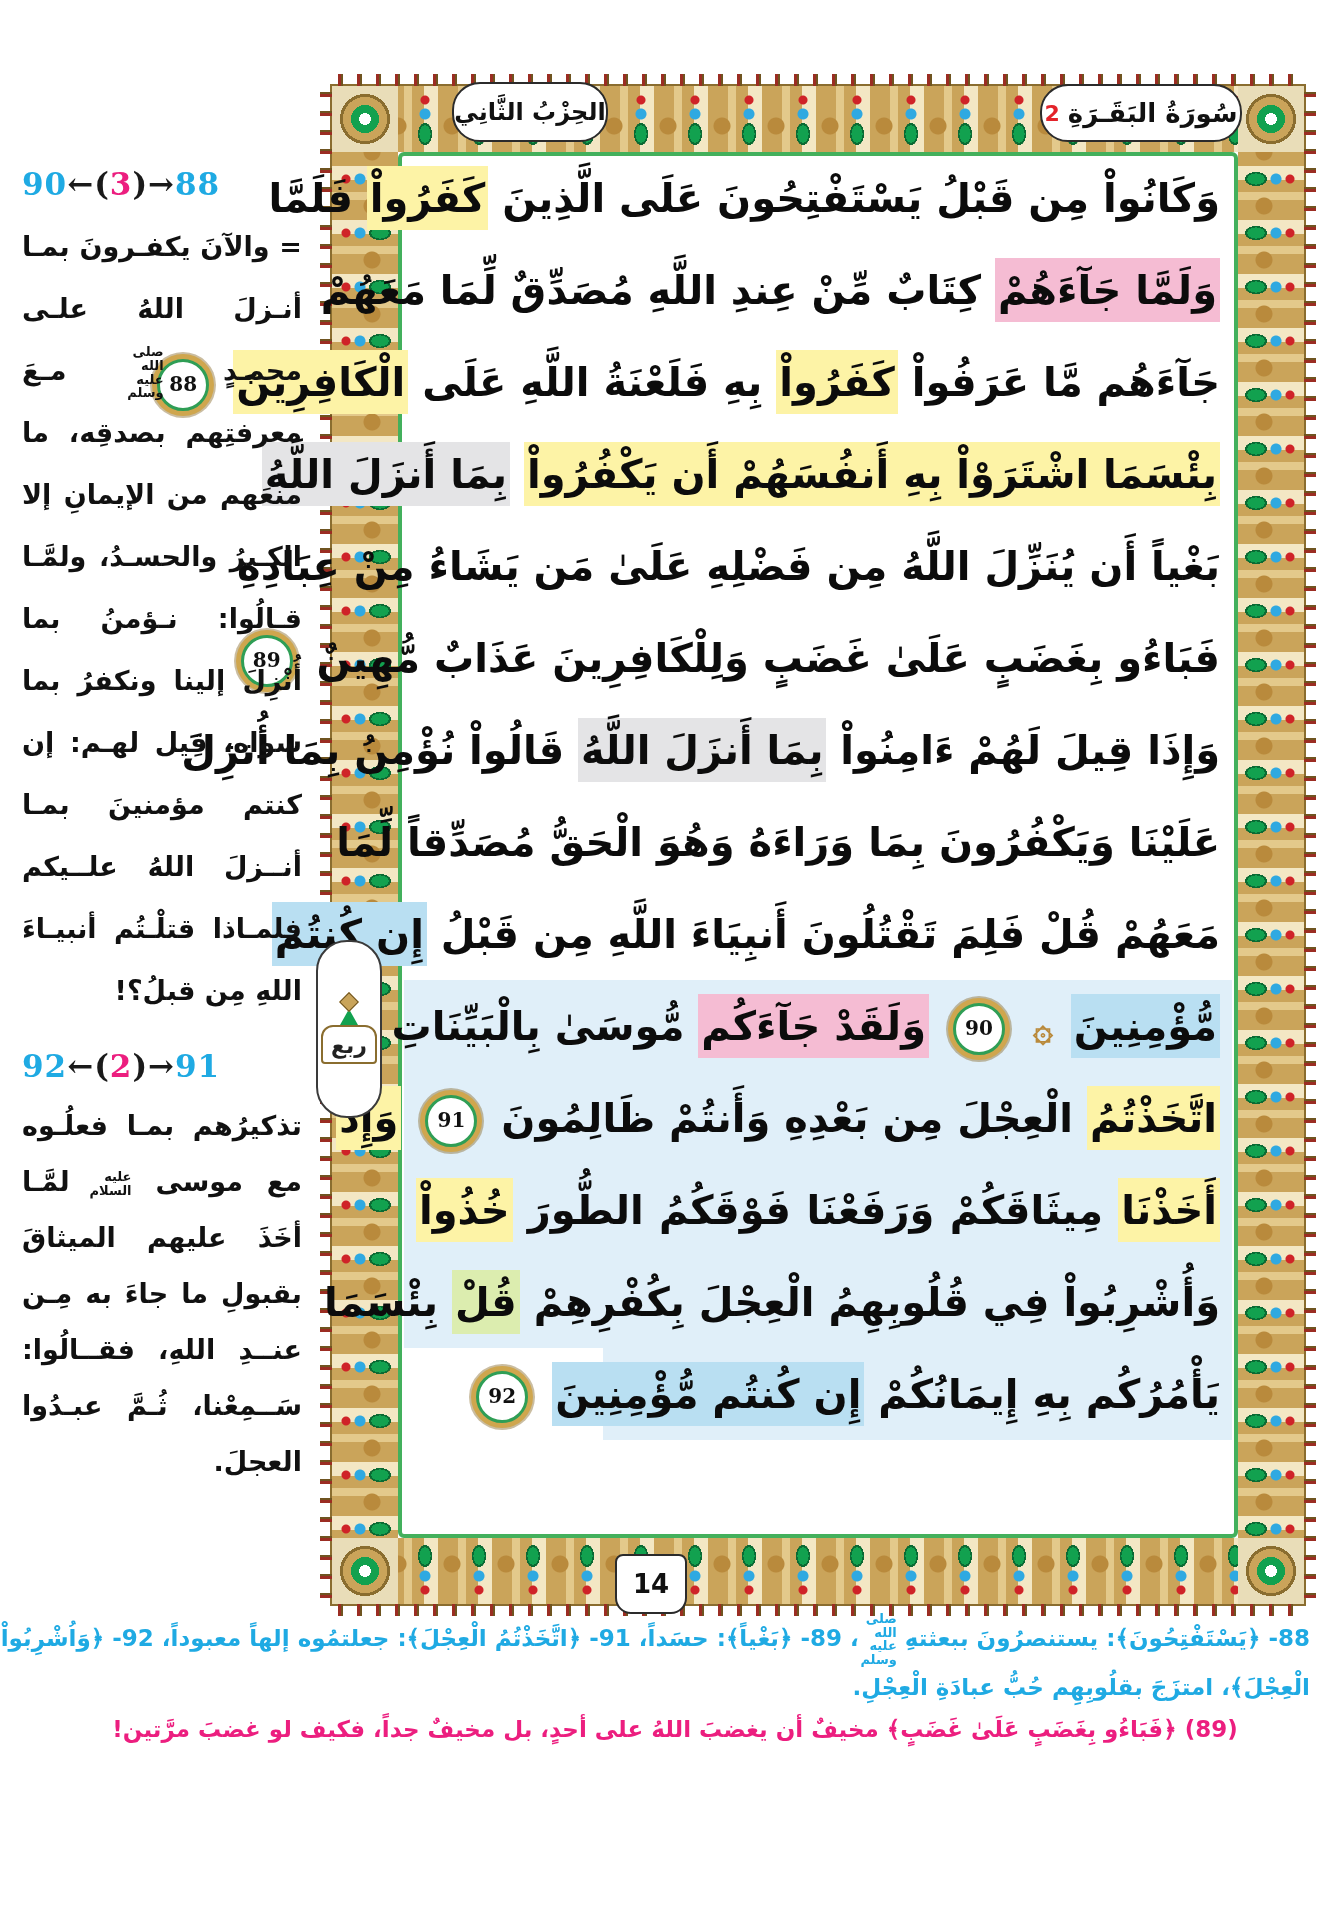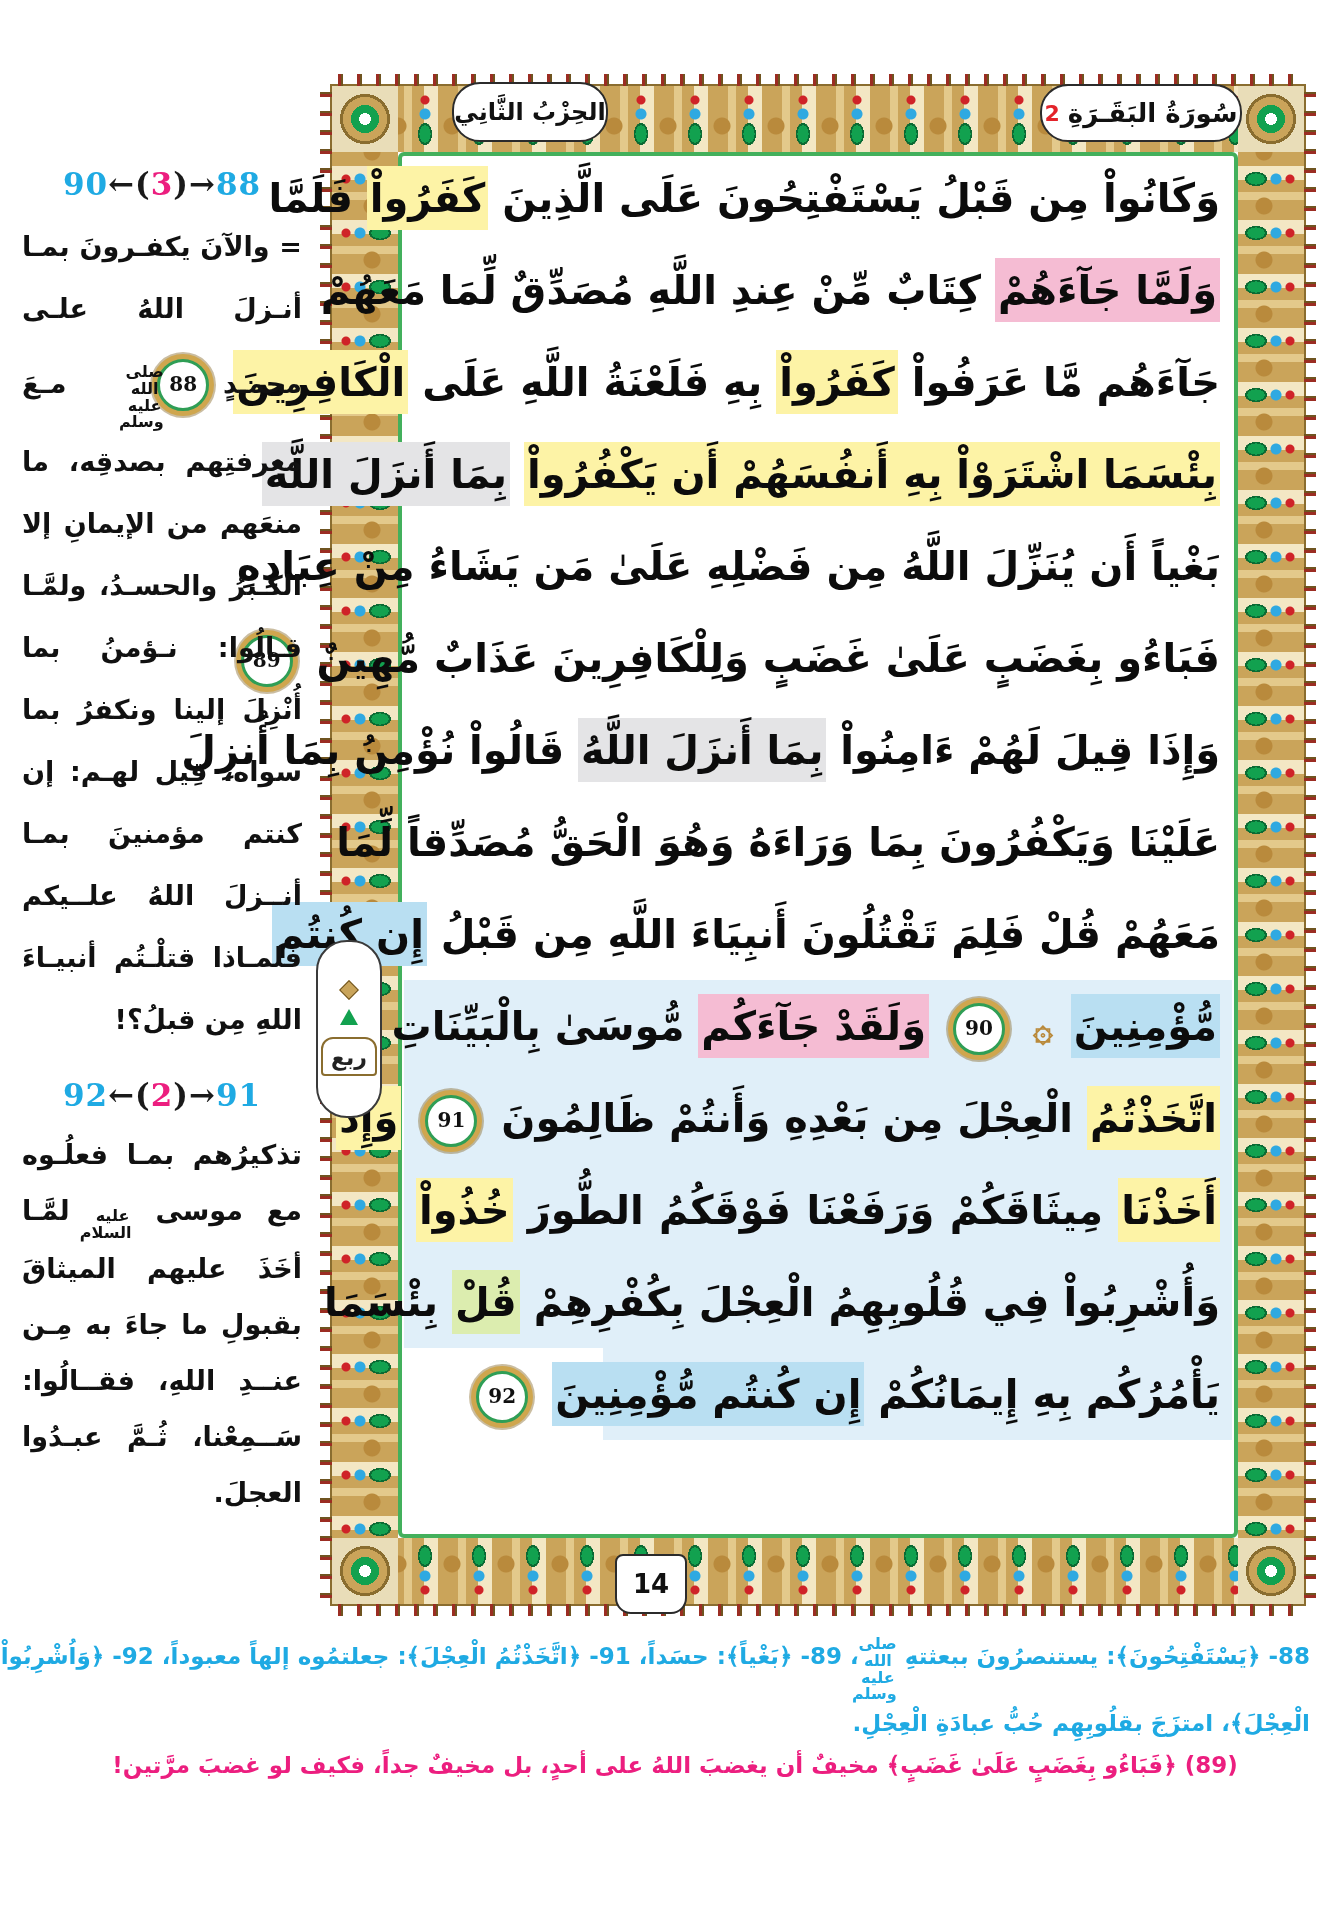--- a/index.html
+++ b/index.html
@@ -44,21 +44,21 @@
     display:flex;align-items:center;justify-content:center;z-index:5;
     font-weight:bold;color:#111;}
   .hizb-cart{left:452px;top:82px;width:152px;height:56px;font-size:24px;}
   .surah-cart{left:1040px;top:84px;width:198px;height:54px;font-size:26px;direction:rtl;gap:8px;}
   .surah-num{color:#e3232a;font-size:22px;}
   .page-pill{position:absolute;left:615px;top:1554px;width:68px;height:56px;background:#fff;
     border:2px solid #2b2b2b;border-radius:8px 8px 16px 16px;display:flex;align-items:center;
     justify-content:center;font-size:26px;font-weight:bold;z-index:5;color:#111;}
   .rub-capsule{position:absolute;left:316px;top:940px;width:62px;height:174px;background:#fff;
     border:2px solid #3a3a3a;border-radius:31px;z-index:6;display:flex;flex-direction:column;
-    align-items:center;justify-content:center;gap:12px;}
+    align-items:center;justify-content:center;gap:0;}
   .rub-finial{width:12px;height:12px;background:#c9a45a;border:1px solid #6f5420;transform:rotate(45deg);}
   .rub-leaf{width:0;height:0;border-left:9px solid transparent;border-right:9px solid transparent;border-bottom:16px solid #12a14f;}
   .rub-arch{border:2px solid #8a6d2f;border-radius:12px 12px 4px 4px;padding:6px 8px 4px;font-size:22px;font-weight:bold;color:#222;}
 
   
   .qtext{position:absolute;left:404px;top:152px;width:828px;height:1386px;direction:rtl;z-index:2;}
   .qline{height:92px;line-height:92px;font-size:40px;font-weight:bold;color:#0c0c0c;
     text-align:justify;text-align-last:justify;white-space:nowrap;padding:0 12px;}
   .qline:last-child{text-align-last:right;}
   .wash{background:#e0eff9;}
@@ -67,28 +67,28 @@
   .hl-pink{background:#f5bcd3;} .hl-yellow{background:#fdf3a6;} .hl-gray{background:#e4e4e6;}
   .hl-blue{background:#b9dff2;} .hl-green{background:#dcedaf;}
   .ayah{display:inline-block;width:46px;height:46px;line-height:44px;text-align:center;background:#fff;
     border:3px solid #2f9e55;border-radius:50%;box-shadow:0 0 0 5px #cfa64e,0 0 0 7px rgba(138,109,47,.45);
     font-size:20px;font-weight:bold;vertical-align:middle;margin:0 10px;color:#111;
     font-family:"DejaVu Serif",serif;text-align-last:center;}
   .hizb-star{color:#b98a3c;font-size:34px;vertical-align:middle;margin:0 4px;}
 
   
   .margin-col{position:absolute;left:22px;top:166px;width:280px;direction:rtl;color:#111;z-index:2;}
-  .ref-row{direction:ltr;text-align:center;font-family:"DejaVu Serif",serif;font-weight:bold;
+  .ref-row{direction:ltr;text-align:left;font-family:"DejaVu Serif",serif;font-weight:bold;
     font-size:31px;letter-spacing:1px;margin-bottom:14px;}
   .c-cyan{color:#1faae3;} .c-magenta{color:#ec1e7f;} .c-black{color:#1a1a1a;}
   .margin-par{font-size:27px;font-weight:bold;line-height:62px;text-align:justify;text-justify:inter-word;}
   .margin-par.second{line-height:56px;margin-top:10px;}
   .ref2{margin-top:26px;}
-  .honorific{display:inline-block;width:38px;font-size:16px;line-height:1.05;text-align:center;
-    vertical-align:middle;font-weight:bold;white-space:normal;margin-top:24px;}
+  .honorific{display:inline-block;width:38px;font-size:13px;line-height:1.05;
+    vertical-align:middle;font-weight:bold;white-space:normal;}
 
   
   .footnotes{position:absolute;left:40px;top:1612px;width:1270px;direction:rtl;z-index:2;}
   .fn-blue{color:#1faae3;font-size:23px;font-weight:bold;line-height:40px;text-align:right;}
   .fn-magenta{color:#ec1e7f;font-size:23px;font-weight:bold;line-height:44px;text-align:center;}
   .fn-line{white-space:nowrap;}
 </style>
 </head>
 <body>
 

